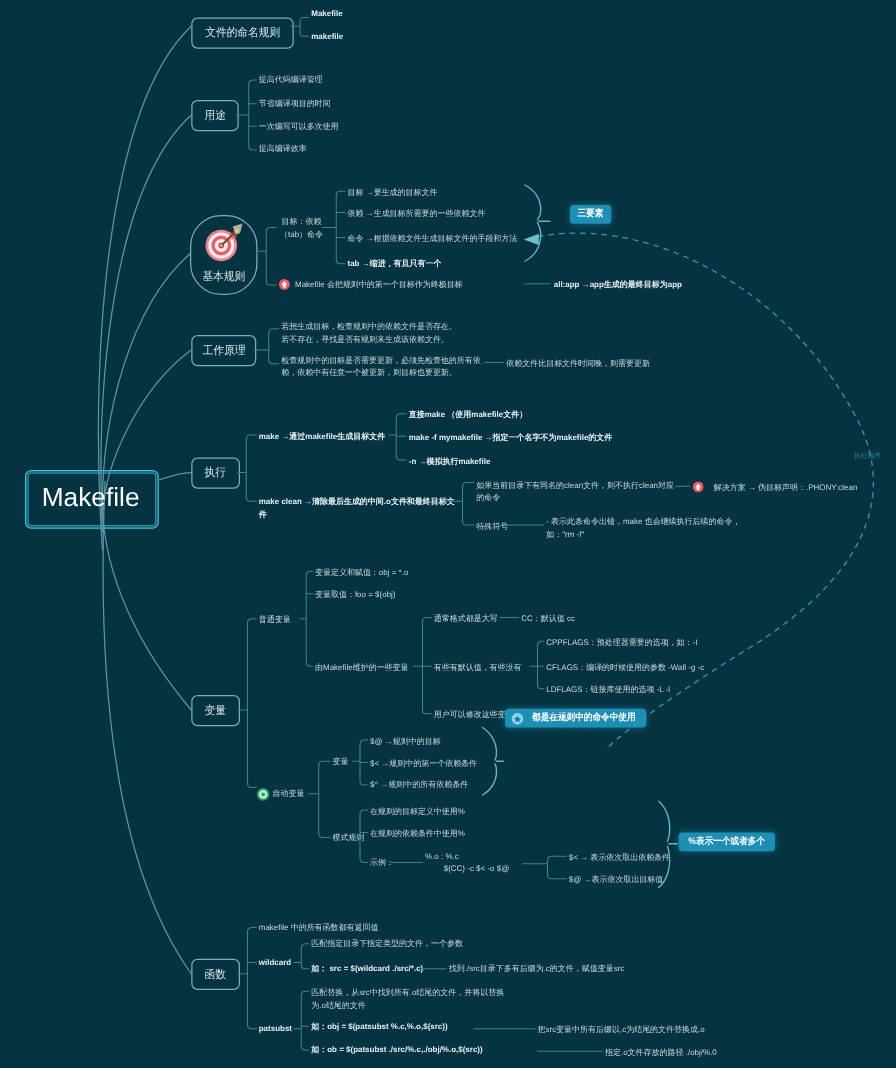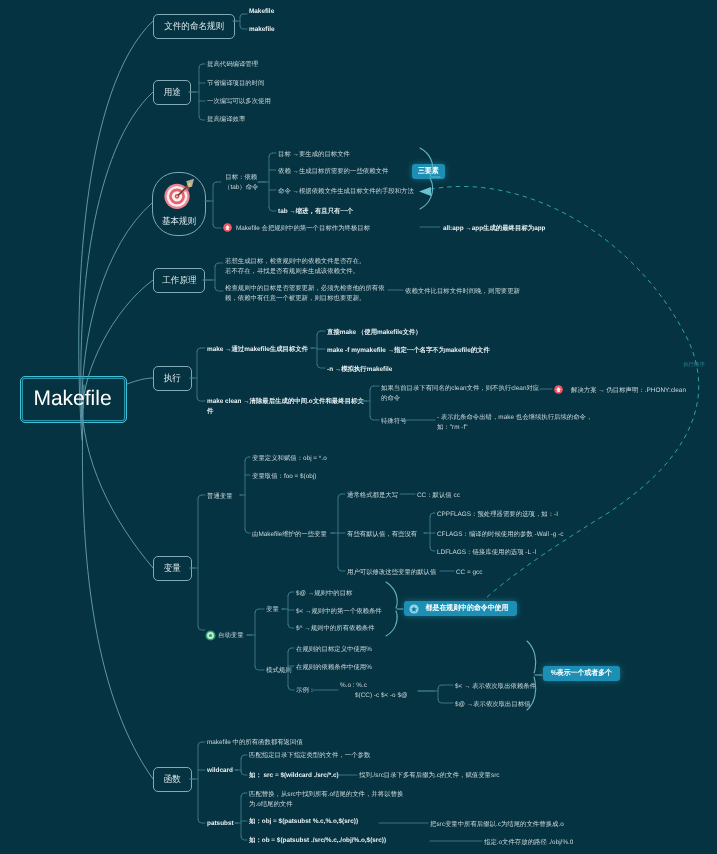--- a/index.html
+++ b/index.html
@@ -166,21 +166,21 @@
   <div class="t" style="left:207px;top:79px">节省编译项目的时间</div>
   <div class="t" style="left:207px;top:97px">一次编写可以多次使用</div>
   <div class="t" style="left:207px;top:115px">提高编译效率</div>
 
   <div class="t" style="left:224px;top:172px;line-height:11px;text-align:center">目标：依赖
 （tab）命令</div>
   <div class="t" style="left:278px;top:150px">目标 →要生成的目标文件</div>
   <div class="t" style="left:278px;top:167px">依赖 →生成目标所需要的一些依赖文件</div>
   <div class="t" style="left:278px;top:187px">命令 →根据依赖文件生成目标文件的手段和方法</div>
   <div class="t bold" style="left:278px;top:207px">tab →缩进，有且只有一个</div>
-  <div class="badge" style="left:412px;top:164px">
+  <div class="badge" style="left:456px;top:164px">
     <span>三要素</span>
   </div>
   <svg class="node" style="left:223px;top:223px" width="9" height="9" viewBox="0 0 24 24">
     <circle cx="12" cy="12" r="11.5" fill="#ee5a64"></circle>
     <path d="M12,5 L18.5,12.6 H15.4 V18.6 H8.6 V12.6 H5.5 Z" fill="#fdf2f2"></path>
   </svg>
   <div class="t" style="left:236px;top:224px">Makefile 会把规则中的第一个目标作为终极目标</div>
   <div class="t bold" style="left:443px;top:224px">all:app →app生成的最终目标为app</div>
 
   <div class="t" style="left:225px;top:256px;line-height:10.5px">若想生成目标，检查规则中的依赖文件是否存在。
@@ -227,21 +227,21 @@
     <circle cx="12" cy="12" r="11" fill="#2f9c6b"></circle>
     <circle cx="12" cy="12" r="7.5" fill="#bdf0d2"></circle>
     <circle cx="12" cy="12" r="3.4" fill="#2f9c6b"></circle>
   </svg>
   <div class="t" style="left:218px;top:631px">自动变量</div>
 
   <div class="t" style="left:266px;top:605px">变量</div>
   <div class="t" style="left:296px;top:589px">$@ →规则中的目标</div>
   <div class="t" style="left:296px;top:607px">$&lt; →规则中的第一个依赖条件</div>
   <div class="t" style="left:296px;top:624px">$^ →规则中的所有依赖条件</div>
-  <div class="badge" style="left:404px;top:601px">
+  <div class="badge" style="left:404px;top:567px">
     <svg width="10" height="10" viewBox="0 0 24 24">
       <circle cx="12" cy="12" r="11" fill="#8fd6ec"></circle>
       <path d="M12,5.5 L14,10.4 L19.2,10.7 L15.2,14 L16.5,19 L12,16.1 L7.5,19 L8.8,14 L4.8,10.7 L10,10.4 Z" fill="#1278a0"></path>
     </svg>
     <span>都是在规则中的命令中使用</span>
   </div>
 
   <div class="t" style="left:266px;top:666px">模式规则</div>
   <div class="t" style="left:296px;top:645px">在规则的目标定义中使用%</div>
   <div class="t" style="left:296px;top:663px">在规则的依赖条件中使用%</div>

